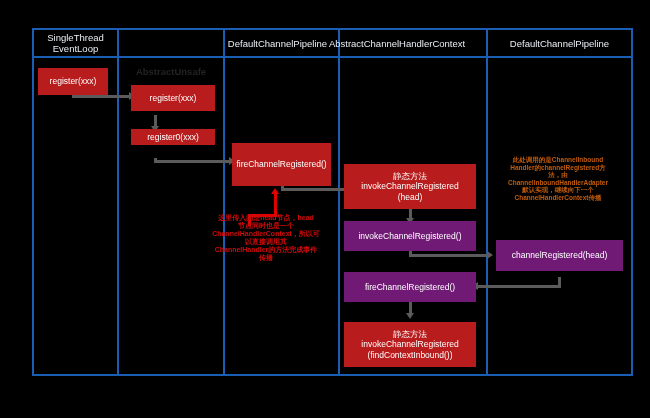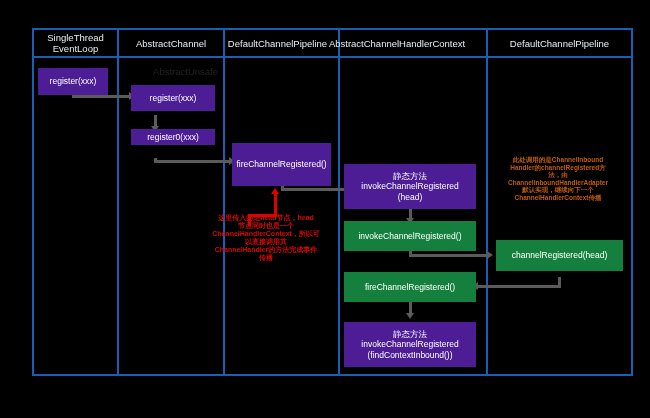--- a/index.html
+++ b/index.html
@@ -15,26 +15,26 @@
   .hdr-cell{position:absolute;top:28px;height:30px;display:flex;
             align-items:center;justify-content:center;text-align:center;
             color:#e9eef3;font-size:9.5px;line-height:11px;
             box-sizing:border-box;padding:0 2px;}
   .vline{position:absolute;top:28px;width:2px;height:348px;background:#1a5fb4;}
 
   
   .box{position:absolute;display:flex;align-items:center;justify-content:center;
        text-align:center;color:#fff;font-size:8.5px;line-height:10.5px;
        box-sizing:border-box;padding:2px 3px;}
-  .blue{background:#4c1d95;}
-  .orange{background:#15803d;}
+  .blue{background:#b91c1c;}
+  .orange{background:#701a75;}
 
   .lbl{position:absolute;font-size:9.5px;line-height:11px;text-align:center;
        box-sizing:border-box;}
-  .lbl-dark{color:#232323;font-weight:normal;text-align:right;}
+  .lbl-dark{color:#232323;font-weight:bold;}
   .note-red{position:absolute;color:#d10a0a;font-size:7px;line-height:8px;
             text-align:center;font-weight:bold;}
   .note-orange{position:absolute;color:#c25c0a;font-size:6.5px;line-height:7.5px;
                text-align:center;font-weight:bold;}
 
   
   .seg{position:absolute;background:#5b5b5b;}
   .seg-red{position:absolute;background:#e00000;}
   .arw{position:absolute;width:0;height:0;}
   .arw-r{border-top:4px solid transparent;border-bottom:4px solid transparent;
@@ -53,21 +53,20 @@
 
   <div class="frame"></div>
   <div class="hdr-row"></div>
 
   <div class="vline" style="left:117px;"></div>
   <div class="vline" style="left:223px;"></div>
   <div class="vline" style="left:338px;"></div>
   <div class="vline" style="left:486px;"></div>
 
   <div class="hdr-cell" style="left:34px;width:83px;">SingleThread EventLoop</div>
-  <div class="hdr-cell" style="left:119px;width:104px;">AbstractChannel</div>
   <div class="hdr-cell" style="left:221px;width:113px;">DefaultChannelPipeline</div>
   <div class="hdr-cell" style="left:324px;width:146px;">AbstractChannelHandlerContext</div>
   <div class="hdr-cell" style="left:488px;width:143px;">DefaultChannelPipeline</div>
 
   <div class="lbl lbl-dark" style="left:124px;top:66px;width:94px;">AbstractUnsafe</div>
 
   <div class="seg" style="left:72px;top:95px;width:4px;height:3px;"></div>
   <div class="seg" style="left:72px;top:95px;width:58px;height:3px;"></div>
   <div class="arw arw-r" style="left:129px;top:92px;"></div>
 

